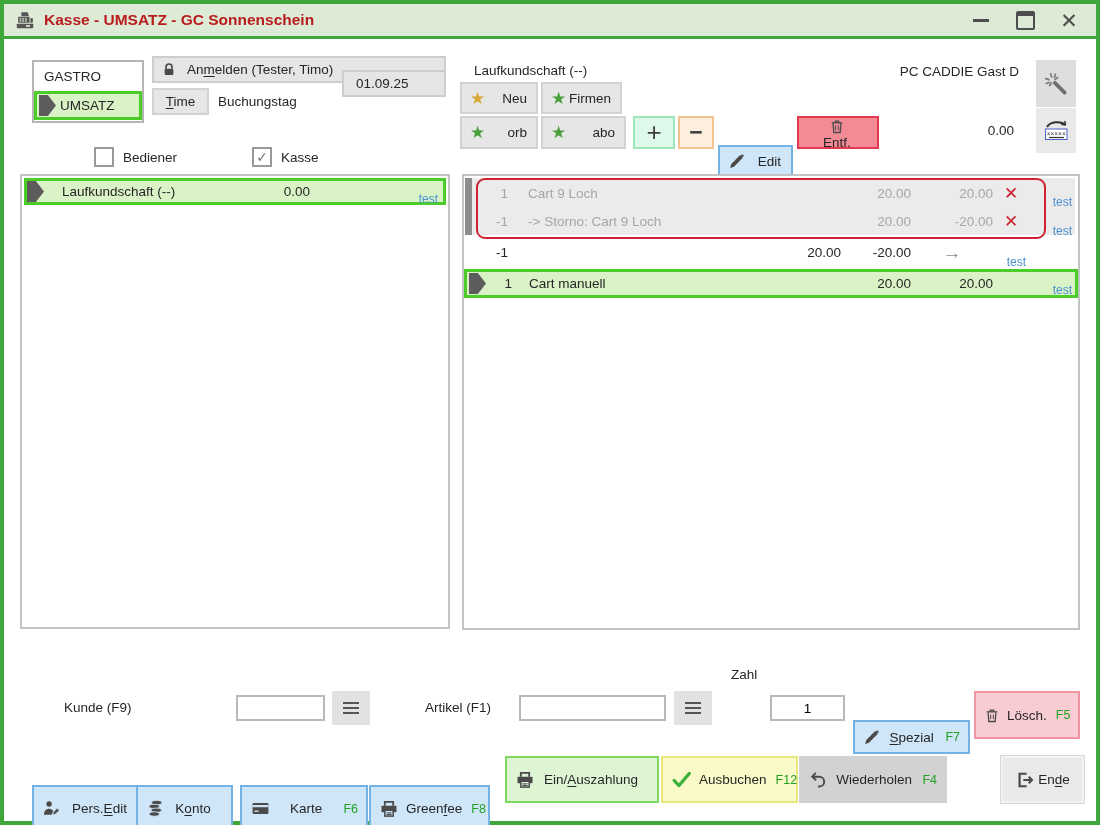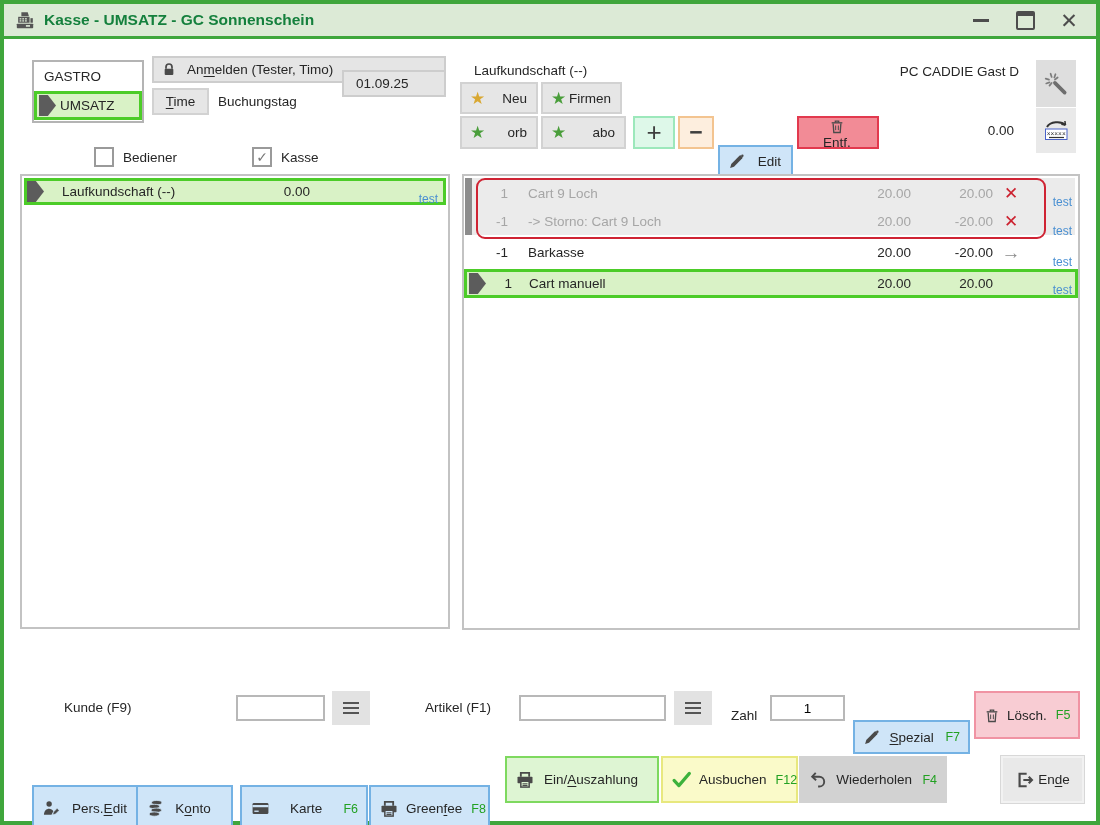--- a/index.html
+++ b/index.html
@@ -1,19 +1,19 @@
 <!DOCTYPE html>
 <html style="--window-border: #3fa63c; --titlebar-bg: #dcead6; --selected-bg: #d9f2c6; --selected-border: #4ccc28; --button-blue-bg: #cfe5f8; --button-blue-border: #74b2e4; --button-red-bg: #f28b96; --button-red-border: #e2394e; --button-pink-bg: #f8ccd3; --button-pink-border: #f093a3; --button-mint-bg: #def8e9; --button-mint-border: #9ce8bb; --button-orange-bg: #fdeede; --button-orange-border: #f3c490; --button-yellow-bg: #fafac9; --button-yellow-border: #e8e87e; --button-green-bg: #def5d3; --button-green-border: #7ed95f; --link-blue: #4a90d2; --fkey-green: #22a122; --storno-red: #cf2333; --star-gold: #d9a832; --star-green: #4a9e3b;"><head>
 <meta charset="utf-8">
 <style>
   html,body{margin:0;padding:0;background:#fff;}
   body{width:1100px;height:825px;position:relative;font-family:"Liberation Sans","DejaVu Sans",sans-serif;color:#262626;font-size:13.5px;overflow:hidden;}
   .win{position:absolute;inset:0;border:4px solid var(--window-border,#3fa63c);background:#fff;box-sizing:border-box;}
   .titlebar{position:absolute;left:0;top:0;right:0;height:35px;background:var(--titlebar-bg,#dcead6);border-bottom:3px solid var(--window-border,#3fa63c);display:flex;align-items:center;box-sizing:border-box;}
-  .title-text{font-weight:bold;font-size:15.5px;color:#15803d;margin-left:8px;}
+  .title-text{font-weight:bold;font-size:15.5px;color:#b91c1c;margin-left:8px;}
   .title-icn{margin-left:10px;display:flex;align-items:center;}
   .wincontrols{margin-left:auto;display:flex;align-items:center;gap:22px;padding-right:16px;}
   .wc{width:22px;height:20px;display:flex;align-items:center;justify-content:center;cursor:pointer;}
   .wc-min{width:16px;height:0;border-bottom:3px solid #4d4d4d;}
   .wc-max{width:15px;height:12px;border:2.5px solid #4d4d4d;border-top-width:5px;border-radius:2px;}
   .wc-x{font-size:21px;color:#4d4d4d;font-weight:bold;line-height:1;}
   .content{position:absolute;left:4px;top:42px;right:4px;bottom:4px;background:#fff;}
   .abs{position:absolute;box-sizing:border-box;}
   .lbl{color:#262626;}
   u{text-decoration:underline;text-underline-offset:2px;}
@@ -251,21 +251,20 @@
             <span></span>
           <span class="nm">-&gt; Storno: Cart 9 Loch</span>
           <span class="pr">20.00</span>
           <span class="am">-20.00</span>
           <span class="ic xred">✕</span>
           <span class="tl testlink">test</span>
         </div>
         <div class="srow" style="top:63px;height:27px;">
           <span class="qty">-1</span>
             <span></span>
-          <span class="nm">Barkasse</span>
           <span class="pr">20.00</span>
           <span class="am">-20.00</span>
           <span class="ic garrow">→</span>
           <span class="tl testlink">test</span>
         </div>
         <div class="srow selected" style="top:93px;height:29px;left:0;right:0;">
           <span class="pennant" style="margin-left:2px;"></span>
           <span class="qty">1</span>
             <span></span>
           <span class="nm">Cart manuell</span>
@@ -286,21 +285,21 @@
     </div>
 
     <span class="abs lbl" style="left:417px;top:645px;line-height:34px;">Artikel (F1)</span>
     <input class="txt abs" style="left: 511px; top: 649px; width: 147px;" value="">
     <div class="menubtn abs" style="left:666px;top:645px;width:38px;height:34px;">
       <span class="mbar"></span>
         <span class="mbar"></span>
         <span class="mbar"></span>
     </div>
 
-    <span class="abs lbl" style="left:723px;top:653px;line-height:34px;">Zahl</span>
+    <span class="abs lbl" style="left:723px;top:612px;line-height:34px;">Zahl</span>
     <input class="txt abs" style="left: 762px; top: 649px; width: 75px; text-align: center;" value="1">
 
     <div class="btn btn-blue tbtn abs" style="left:845px;top:645px;width:117px;height:34px;">
       <span class="ticon">
         <svg width="17" height="17" viewBox="0 0 24 24">
             <path d="M3 21 l1.6-5.4 L16.5 3.6 a1.3 1.3 0 0 1 1.8 0 l1.9 1.9 a1.3 1.3 0 0 1 0 1.8 L8.5 19.4 z" fill="#4a4a4a"></path>
             <circle cx="20.3" cy="3.8" r="1.7" fill="#4a4a4a"></circle>
           </svg>
       </span>
       <span class="tlabel"><span></span><u>S</u><span>pezial</span></span>

